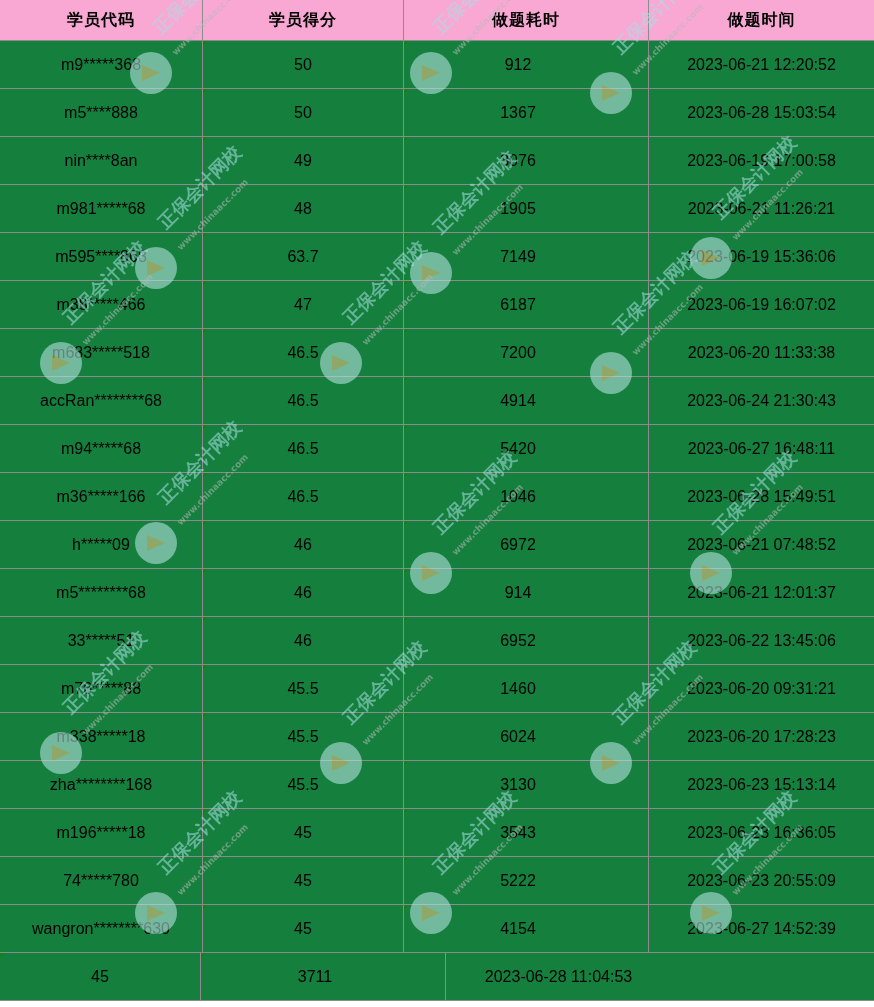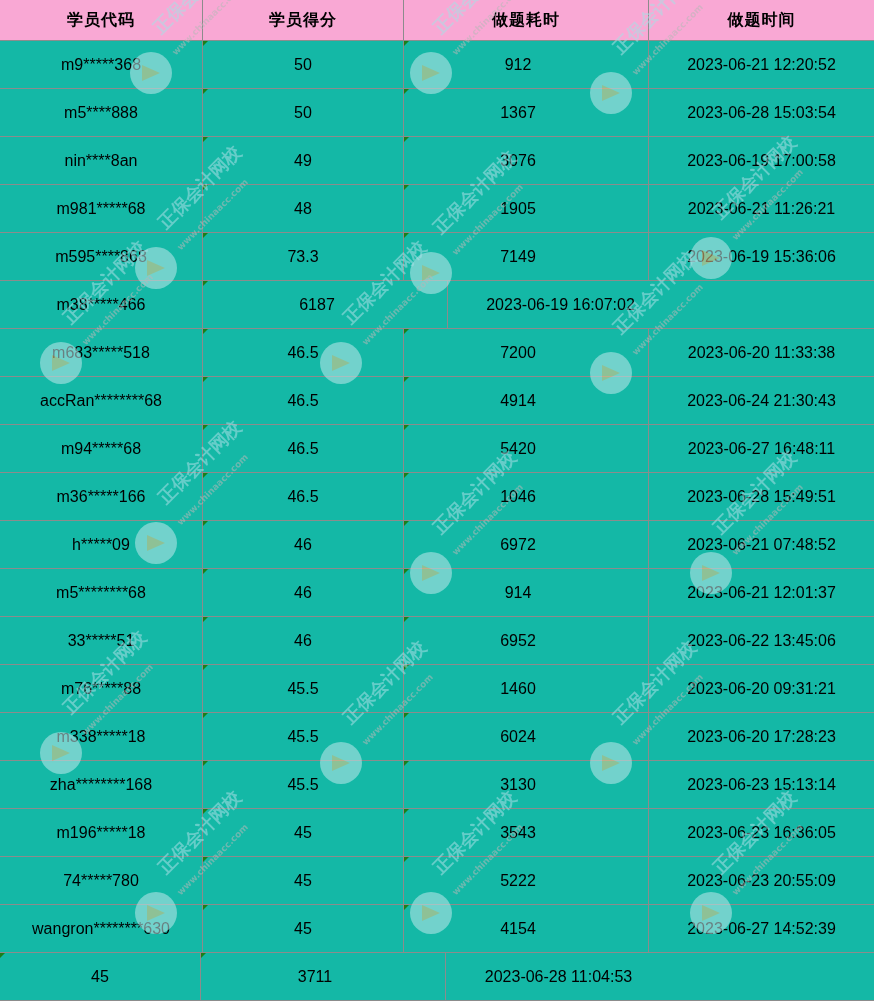--- a/index.html
+++ b/index.html
@@ -25,21 +25,21 @@
       position: relative;
       border-bottom: 1px solid #8c8c8c;
       box-sizing: border-box;
     }
     .header-row {
       height: 41px;
       background: #f9a8d4;
     }
     .data-row {
       height: 48px;
-      background: #14b8a6;
+      background: #15803d;
     }
     .cell {
       box-sizing: border-box;
       display: flex;
       align-items: center;
       justify-content: center;
       font-size: 16px;
       color: #000000;
       border-right: 1px solid #8c8c8c;
       position: relative;
@@ -150,26 +150,27 @@
         <div class="cell c4">2023-06-19 17:00:58</div>
       </div>
       <div class="row data-row">
         <div class="cell c1">m981*****68</div>
         <div class="cell c2 tri">48</div>
         <div class="cell c3 tri">1905</div>
         <div class="cell c4">2023-06-21 11:26:21</div>
       </div>
       <div class="row data-row">
         <div class="cell c1">m595****868</div>
-        <div class="cell c2 tri">73.3</div>
+        <div class="cell c2 tri">63.7</div>
         <div class="cell c3 tri">7149</div>
         <div class="cell c4">2023-06-19 15:36:06</div>
       </div>
       <div class="row data-row">
         <div class="cell c1">m38*****466</div>
+        <div class="cell c2 tri">47</div>
         <div class="cell c3 tri">6187</div>
         <div class="cell c4">2023-06-19 16:07:02</div>
       </div>
       <div class="row data-row">
         <div class="cell c1">m683*****518</div>
         <div class="cell c2 tri">46.5</div>
         <div class="cell c3 tri">7200</div>
         <div class="cell c4">2023-06-20 11:33:38</div>
       </div>
       <div class="row data-row">

